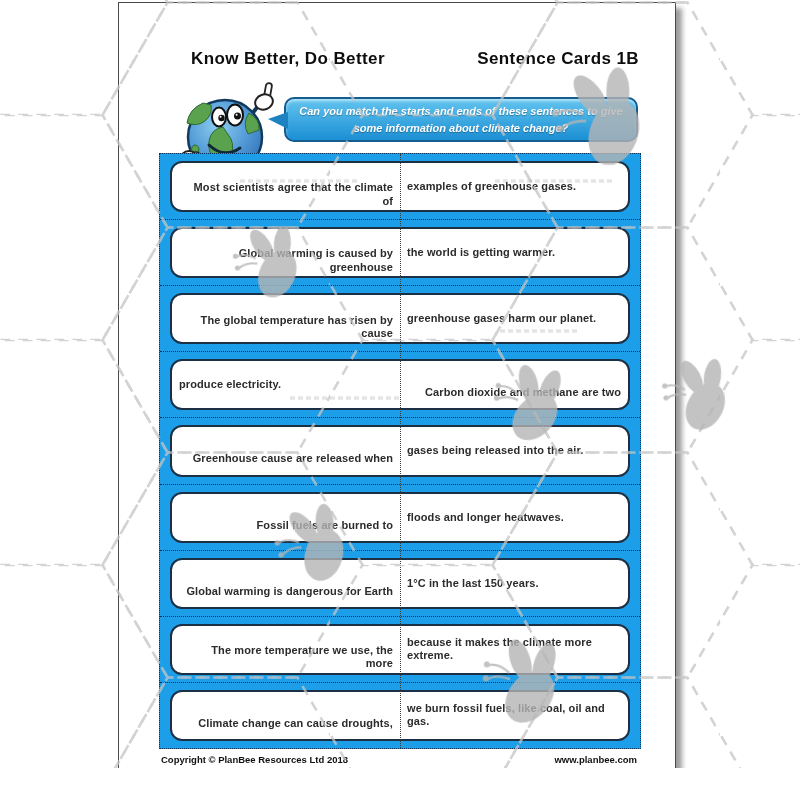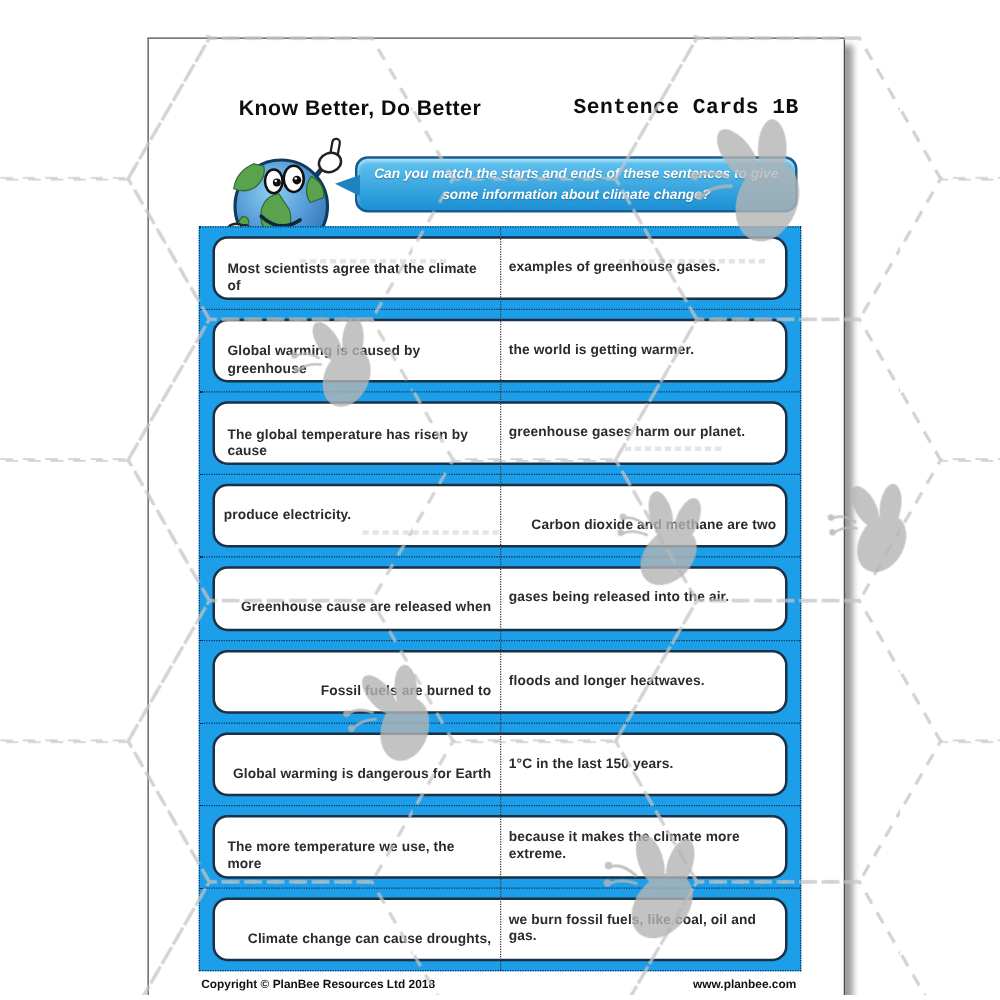--- a/index.html
+++ b/index.html
@@ -1,26 +1,26 @@
 <!DOCTYPE html>
 <html><head>
 <meta charset="utf-8">
 <style>
   html,body{margin:0;padding:0;background:#ffffff;}
   *{box-sizing:border-box;}
   .stage{position:relative;width:800px;height:768px;background:#ffffff;overflow:hidden;
-         font-family:"Liberation Sans","DejaVu Sans",sans-serif;margin-top:28px;}
+         font-family:"Liberation Sans","DejaVu Sans",sans-serif;}
   
   .page{position:absolute;left:118px;top:2px;width:558px;height:792px;background:#ffffff;
         border:1.5px solid #4a4a4a;box-shadow:6px 6px 5px #9c9c9c;}
   
   .title{position:absolute;top:46px;font-size:17px;font-weight:800;color:#0d0d0d;
          letter-spacing:.4px;white-space:nowrap;}
   .title-left{left:72px;}
-  .title-right{right:36px;font-family:Liberation Mono, monospace;}
+  .title-right{right:36px;}
   
   .bubble{position:absolute;left:165px;top:94px;width:354px;min-height:44px;
           background:linear-gradient(#63c4ef,#1b8fd4);
           border:2px solid #155d8f;border-radius:10px;
           box-shadow:inset 0 2px 3px rgba(255,255,255,.55);
           display:flex;align-items:center;justify-content:center;
           padding:4px 12px;}
   .bubble::before{content:"";position:absolute;left:-18px;top:13px;width:0;height:0;
           border-top:7px solid transparent;border-bottom:10px solid transparent;
           border-right:20px solid #1d82c0;}
@@ -30,21 +30,21 @@
   
   .card-area{position:absolute;left:40px;top:150px;width:482px;height:596px;
           background:#1d9ee8;border:1.5px dotted rgba(4,42,80,.95);
           display:flex;flex-direction:column;}
   .row{flex:1;display:flex;padding:7px 10px;}
   .row + .row{border-top:1.5px dotted rgba(4,42,80,.95);}
   .card{flex:1;background:#ffffff;border:2px solid #1b2f45;border-radius:12px;
         display:flex;align-items:stretch;overflow:hidden;}
   .cell{width:50%;display:flex;align-items:center;font-size:11px;font-weight:bold;
         color:#2b2b2b;letter-spacing:.1px;line-height:1.2;}
-  .cell.start{justify-content:flex-end;text-align:left;padding:18px 7px 2px 10px;}
+  .cell.start{justify-content:flex-end;text-align:right;padding:18px 7px 2px 10px;}
   .cell.end{justify-content:flex-start;text-align:left;padding:2px 10px 2px 7px;}
   .vcut{position:absolute;left:240px;top:0;bottom:0;width:0;
         border-left:1.5px dotted #3a3a3a;z-index:6;}
   
   .footer{position:absolute;left:42px;right:38px;top:751px;display:flex;
           justify-content:space-between;font-size:9.5px;font-weight:800;color:#101010;gap:32px;}
   
   .watermark{position:absolute;left:0;top:0;width:800px;height:800px;z-index:40;
              pointer-events:none;}
 </style>

